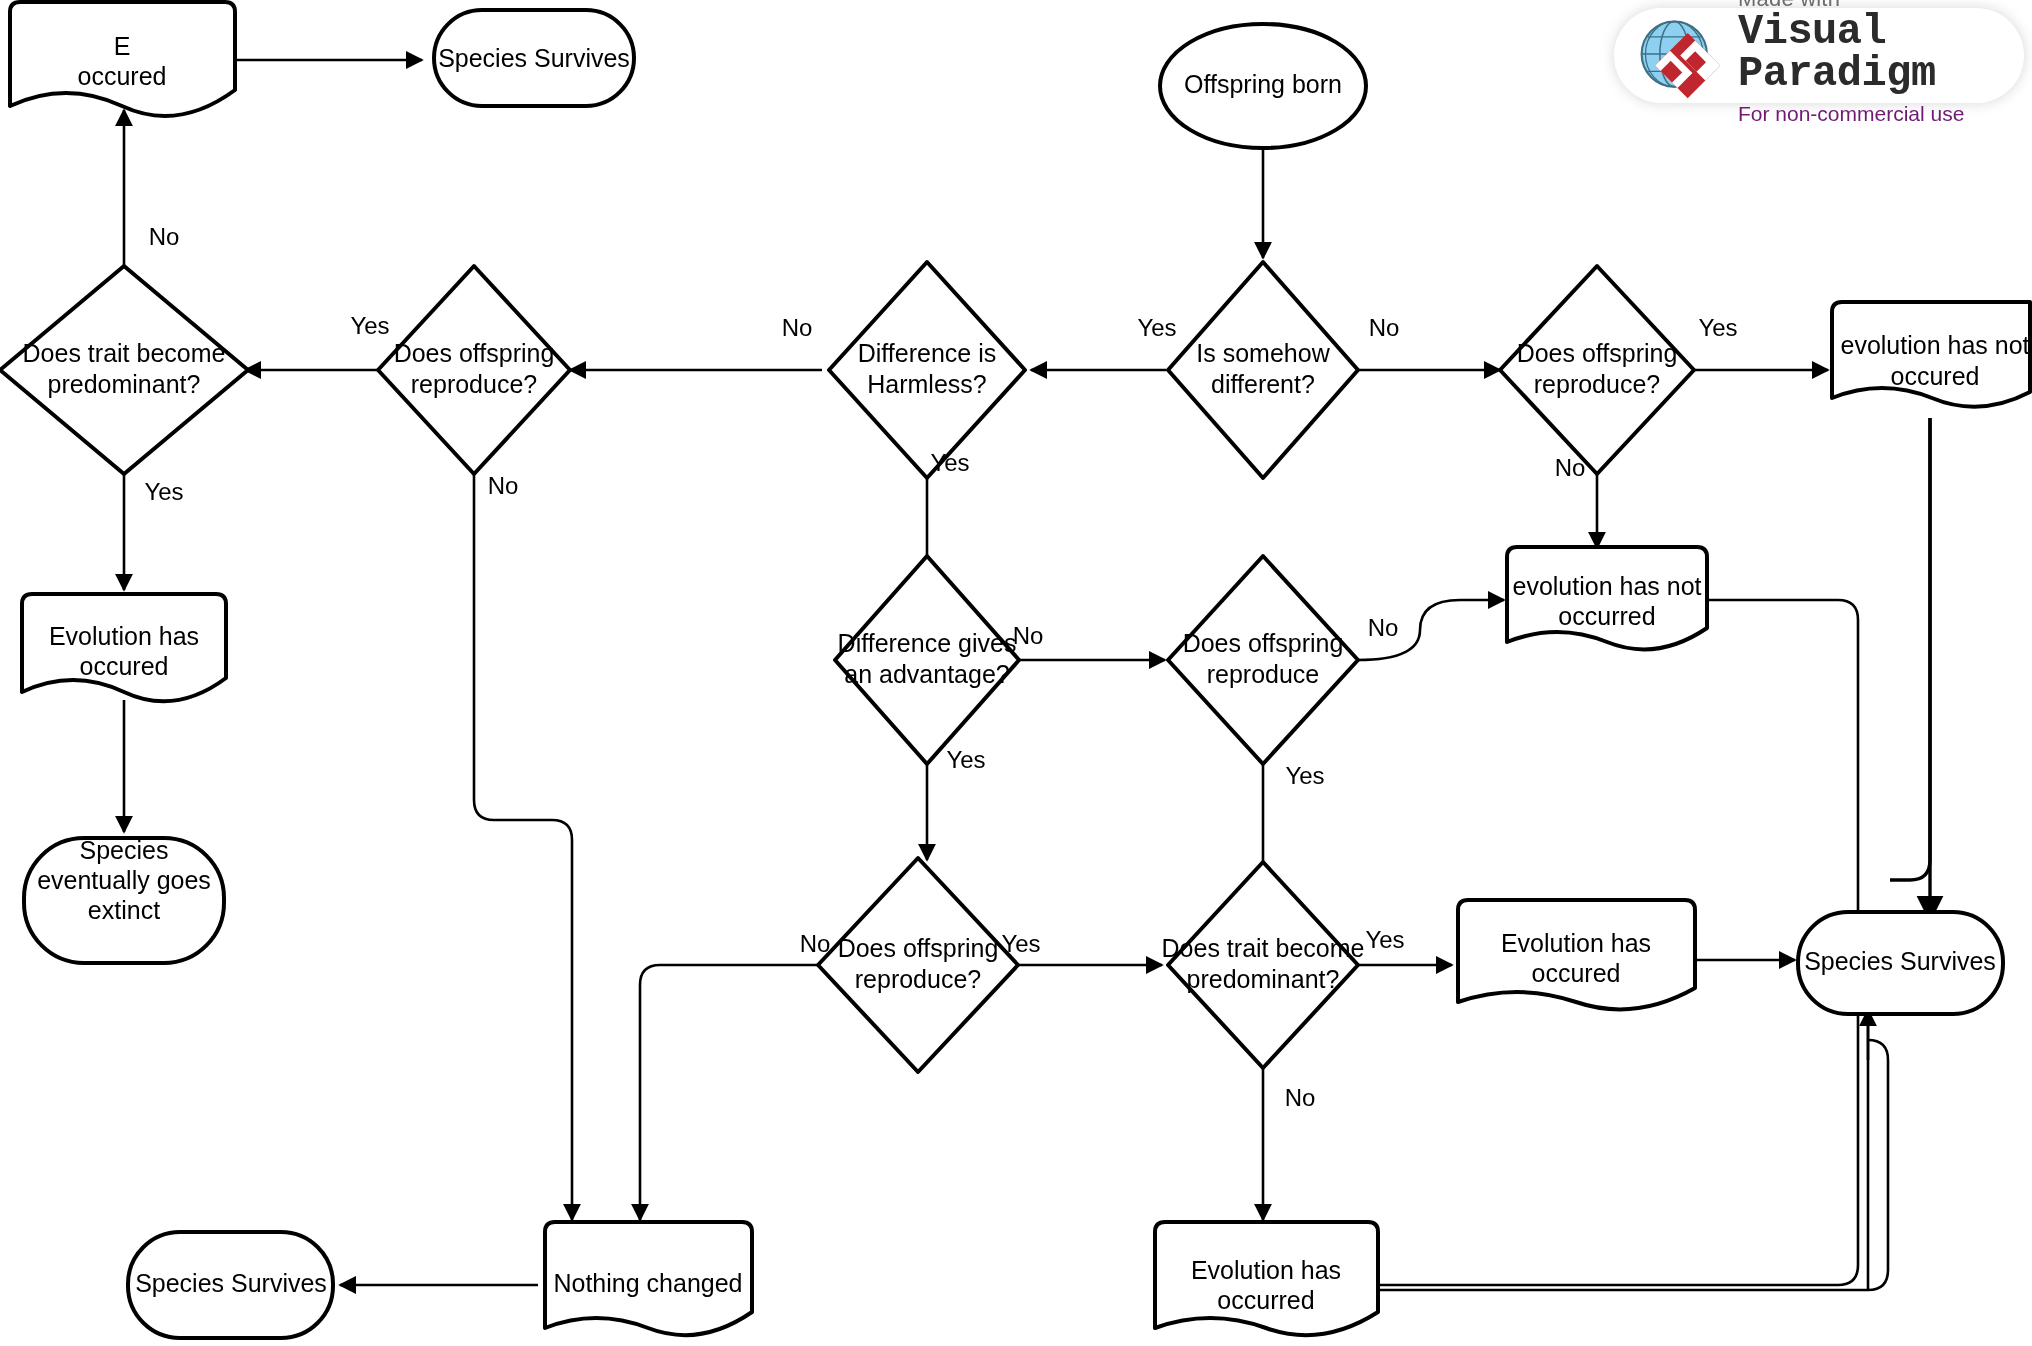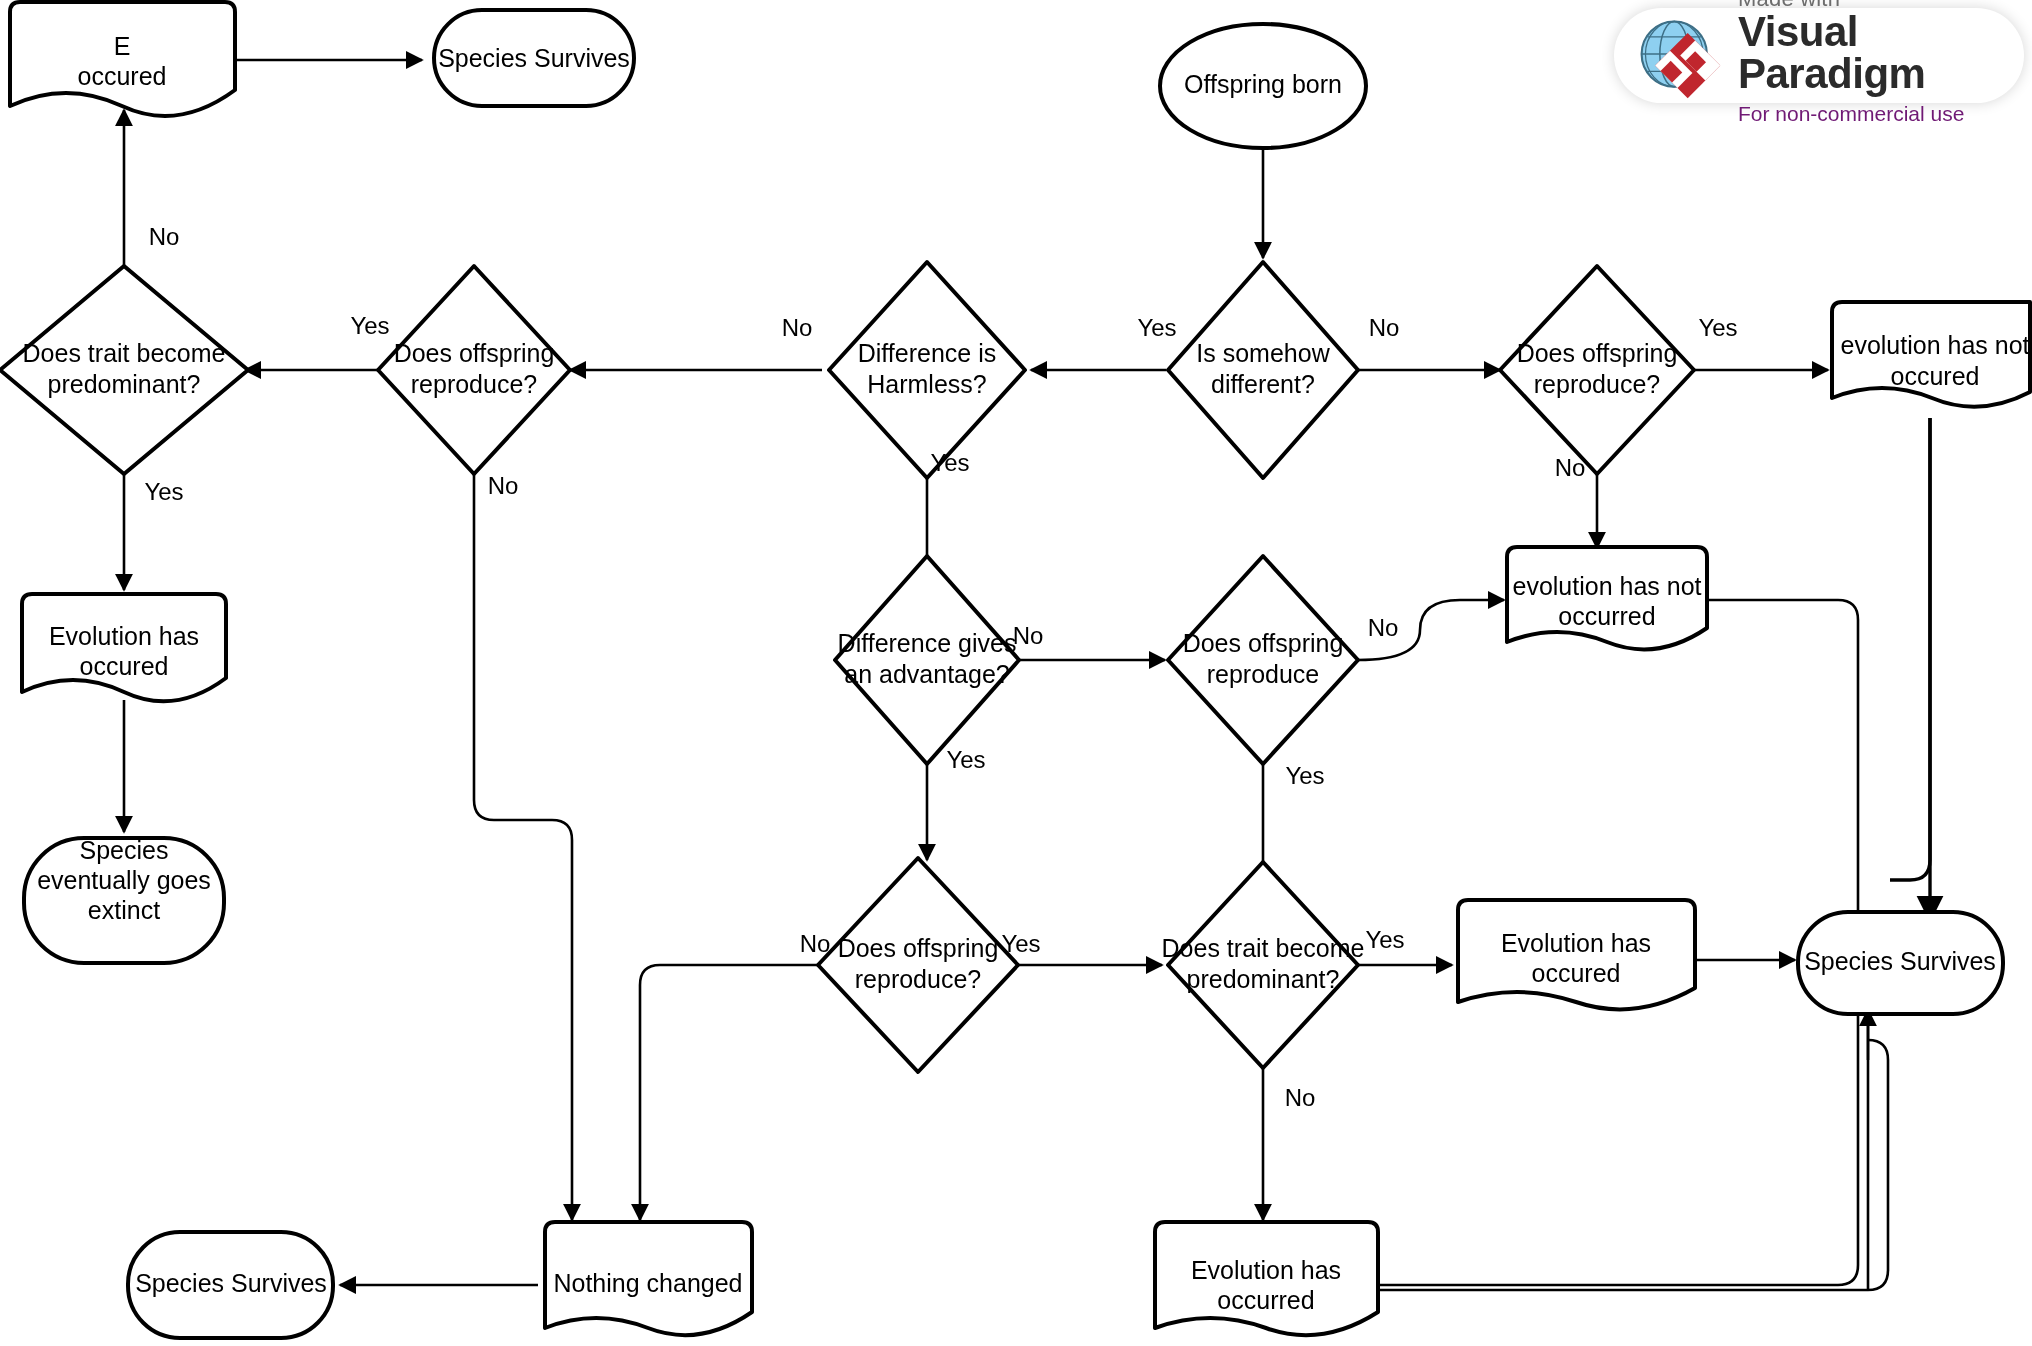--- a/index.html
+++ b/index.html
@@ -76,21 +76,21 @@
     margin-left: 10px;
     line-height: 1.0;
   }
   .wm-made {
     font-family: "Liberation Sans", sans-serif;
     font-size: 22px;
     color: #6d6d6d;
     letter-spacing: 0.2px;
   }
   .wm-brand {
-    font-family: Liberation Sans, sans-serif;
+    font-family: Liberation Mono, monospace;
     font-size: 42px;
     font-weight: bold;
     color: #2b2b2b;
     letter-spacing: -0.5px;
     margin: 1px 0 8px 0;
   }
   .wm-noncom {
     font-family: "Liberation Sans", sans-serif;
     font-size: 21px;
     color: #701a75;

